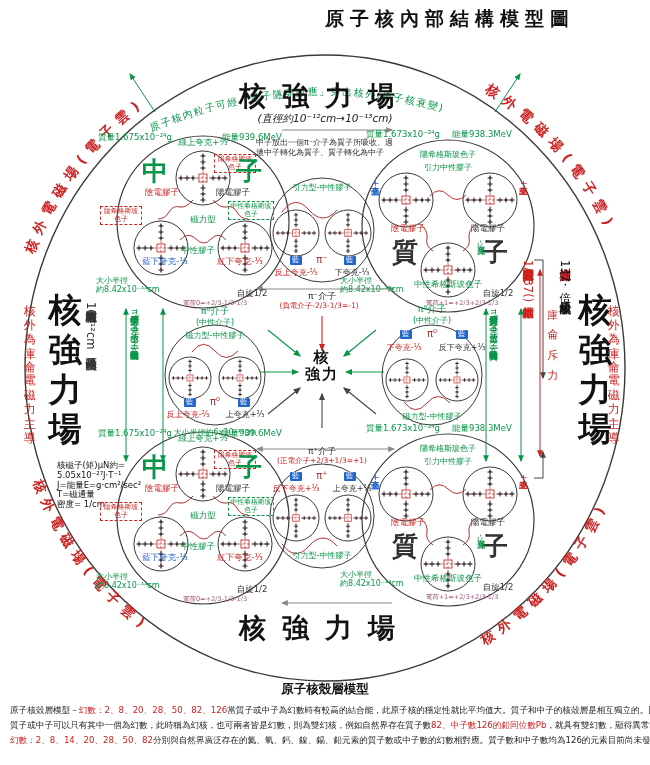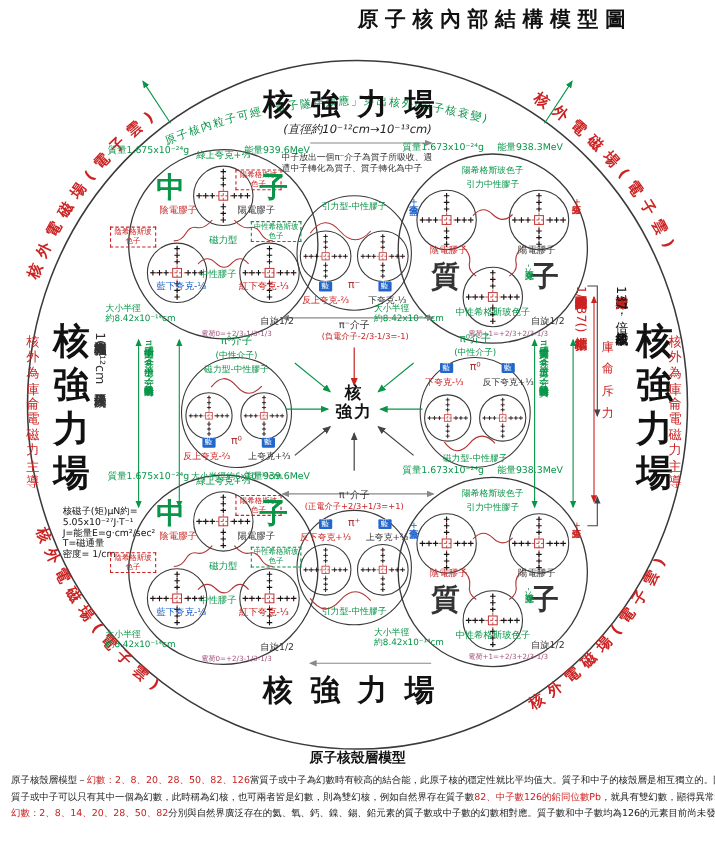--- a/index.html
+++ b/index.html
@@ -279,21 +279,21 @@
 <div class="L pu c" style="left:462px;top:594px;font-size:6.5px;">電荷+1=+2/3+2/3-1/3</div>
 
 <div class="L note d" style="left:256px;top:138px;width:138px;">中子放出一個π⁻介子為質子所吸收、週遭中子轉化為質子、質子轉化為中子</div>
 <div class="L g c" style="left:322px;top:183px;font-size:8px;">引力型-中性膠子</div>
 <span class="L badge" style="left:290px;top:256px;">藍</span>
 <div class="L c" style="left:322px;top:254px;font-size:10px;color:#a33;">π⁻</div>
 <span class="L badge" style="left:344px;top:256px;">藍</span>
 <div class="L r c" style="left:296px;top:268px;font-size:8px;">反上夸克-⅔</div>
 <div class="L d c" style="left:352px;top:268px;font-size:8px;">下夸克-⅓</div>
 <div class="L d c" style="left:322px;top:291px;font-size:9px;">π⁻介子</div>
-<div class="L r c" style="left:332px;top:302px;font-size:7.5px;">(負電介子-2/3-1/3=-1)</div>
+<div class="L r c" style="left:319px;top:302px;font-size:7.5px;">(負電介子-2/3-1/3=-1)</div>
 
 <div class="L g c" style="left:215px;top:306px;font-size:9.5px;">π⁰介子</div>
 <div class="L g c" style="left:215px;top:318px;font-size:8px;">(中性介子)</div>
 <div class="L g c" style="left:215px;top:331px;font-size:8px;">磁力型-中性膠子</div>
 <span class="L badge" style="left:184px;top:398px;">藍</span>
 <div class="L c" style="left:215px;top:396px;font-size:10px;color:#a33;">π⁰</div>
 <span class="L badge" style="left:238px;top:398px;">藍</span>
 <div class="L r c" style="left:188px;top:410px;font-size:8px;">反上夸克-⅔</div>
 <div class="L d c" style="left:245px;top:410px;font-size:8px;">上夸克+⅔</div>
 <div class="L g c" style="left:215px;top:428px;font-size:8px;">大小半徑約6x10⁻¹⁴cm</div>

